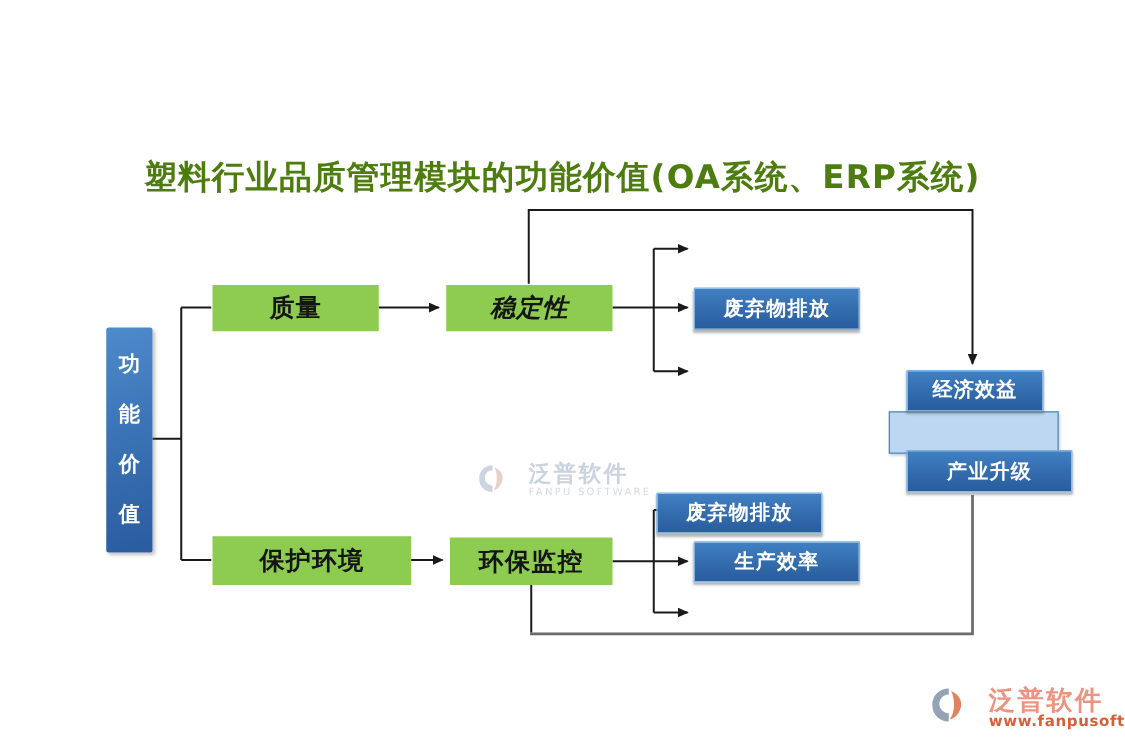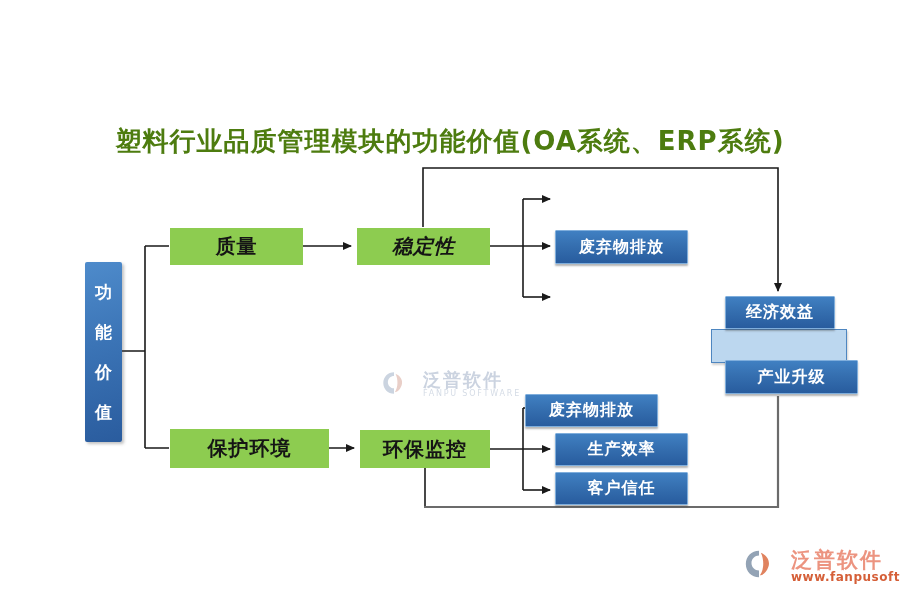--- a/index.html
+++ b/index.html
@@ -101,21 +101,20 @@
 
   <div class="node green q">质量</div>
   <div class="node green s">稳定性</div>
   <div class="node green p">保护环境</div>
   <div class="node green m">环保监控</div>
 
   <div class="node blue o2">废弃物排放</div>
 
   <div class="node blue o4">废弃物排放</div>
   <div class="node blue o5">生产效率</div>
-  <div class="node blue o6">客户信任</div>
 
   <div class="bar"></div>
   <div class="node blue econ">经济效益</div>
   <div class="node blue upg">产业升级</div>
 
   <div class="wm wm-center">
     <span>
       <svg width="26" height="26" viewBox="0 0 34 34">
         <path d="M17 3 C9 3 3 9 3 17 C3 25 9 31 17 31 L17 24 C12.6 24 9 20.4 9 16 C9 11.6 12.6 8 17 8 Z" fill="#CBD4E0"></path>
         <path d="M19 5 C26 8 29 14 27 20 C25 26 21 29 18 29 C22.5 23 22.5 12 19 5 Z" fill="#E9CFC8"></path>

